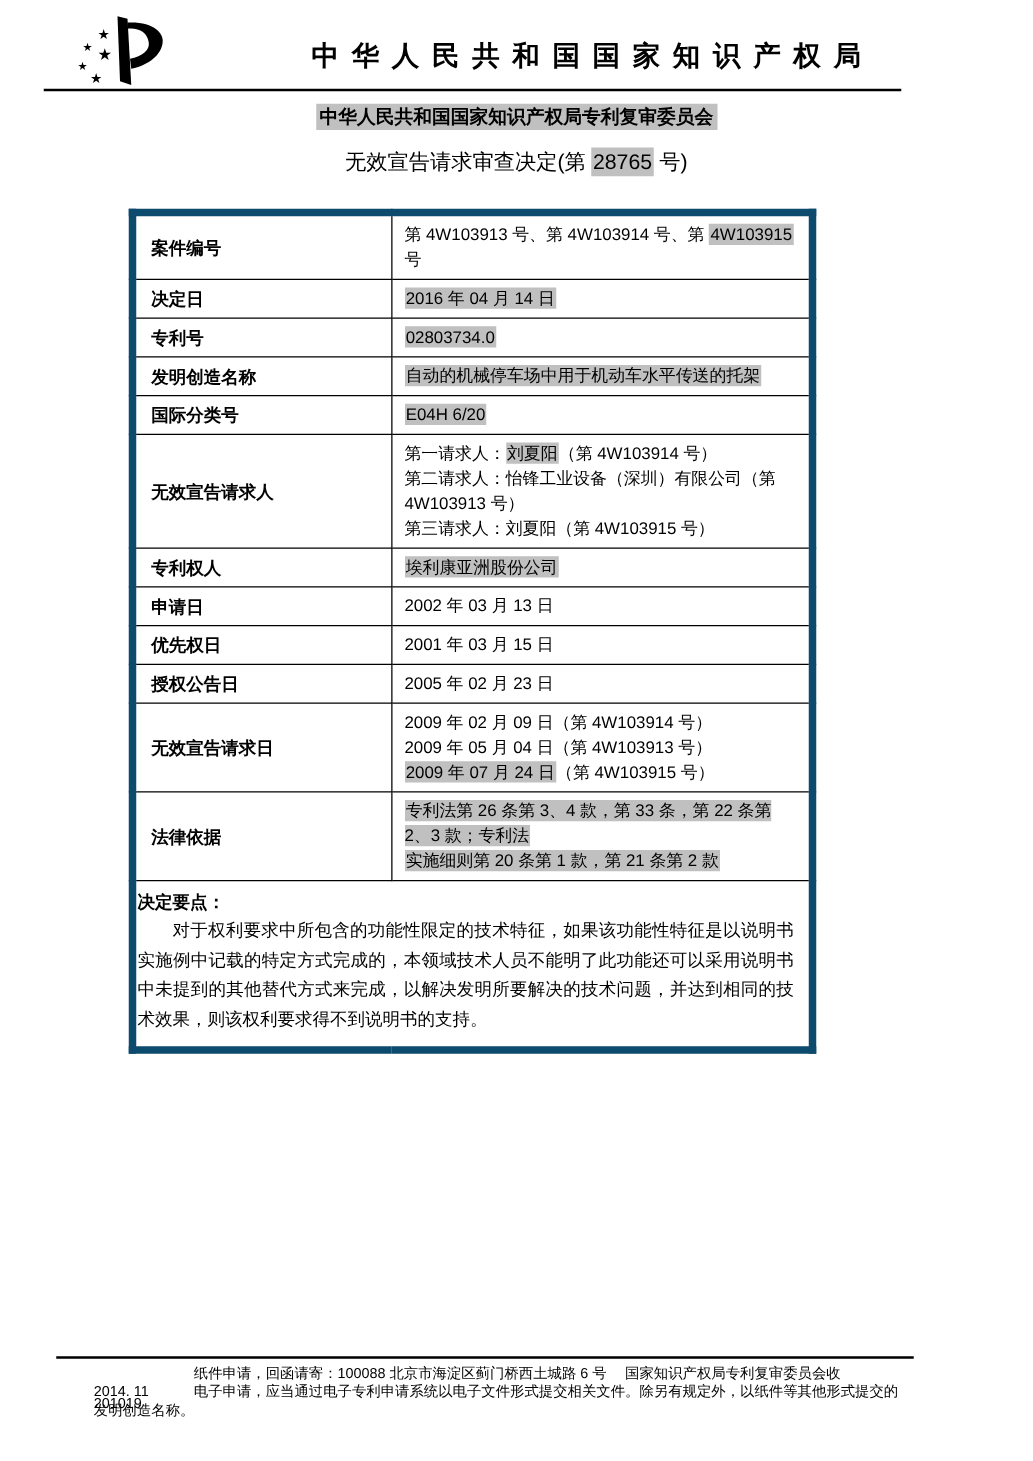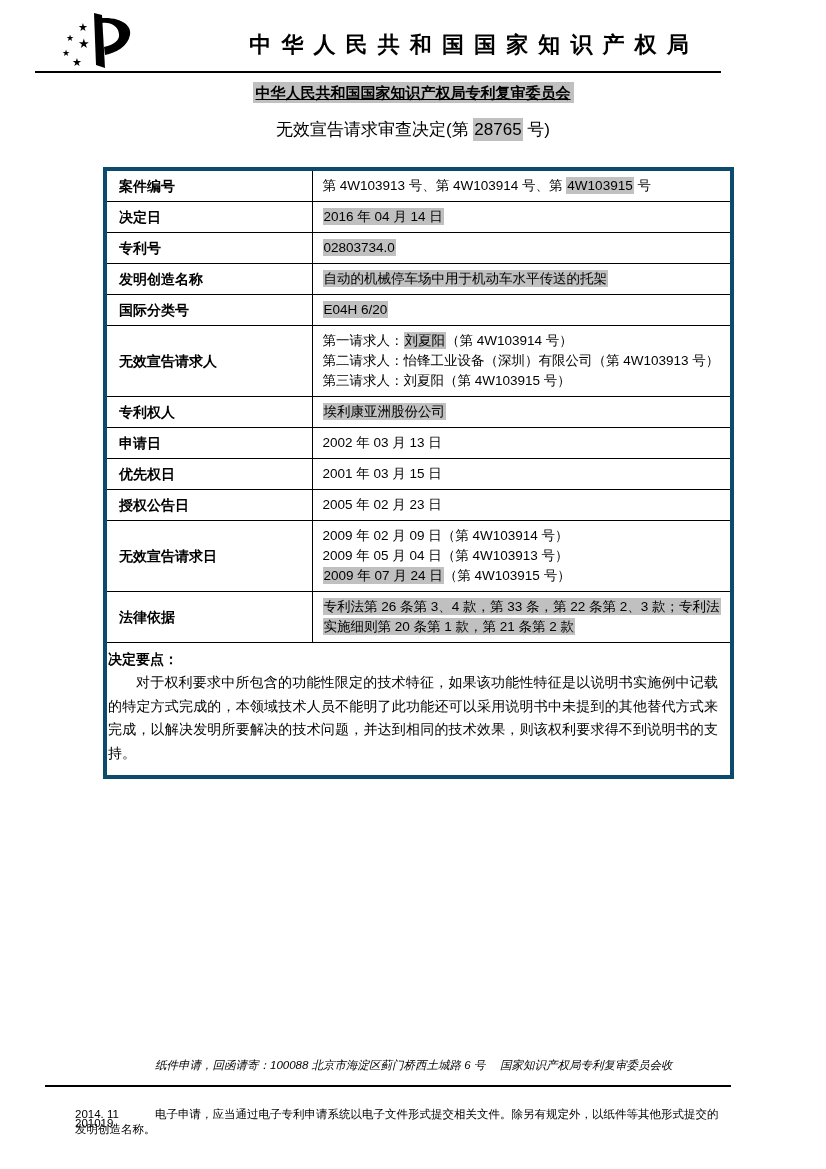--- a/index.html
+++ b/index.html
@@ -16,53 +16,53 @@
   
   .logo { position: absolute; left: 54px; top: 10px; width: 90px; height: 62px; }
   .org-title {
     position: absolute; left: 150px; top: 30px; width: 640px;
     text-align: center; font-weight: bold; font-size: 22px;
     letter-spacing: 2px; white-space: nowrap;
   }
   .header-rule { position: absolute; left: 35px; top: 71px; width: 686px; height: 2px; background: #000; }
   .committee {
     position: absolute; left: 0; top: 84px; width: 826px;
-    text-align: center; font-size: 15px; font-weight: bold; text-decoration: underline;
+    text-align: center; font-size: 15px; font-weight: bold;
   }
   .committee .hl { padding: 2px 3px; }
   .doc-title {
     position: absolute; left: 0; top: 118px; width: 826px;
     text-align: center; font-size: 17px; font-weight: normal;
   }
   .doc-title .hl { padding: 2px 1px; }
 
   
   .patent-table {
-    position: absolute; left: 103px; top: 167px; width: 631px;
-    border-collapse: collapse; border: 4px solid #0c4a6e; table-layout: fixed;
+    position: absolute; left: 103px; top: 167px; width: 550px;
+    border-collapse: collapse; border: 6px solid #0c4a6e; table-layout: fixed;
   }
   .patent-table td { border: 1px solid #000; vertical-align: middle; }
   .label-cell {
     width: 207px; font-weight: bold; font-size: 14px;
     padding: 6px 8px 6px 12px; line-height: 18px;
   }
   .value-cell { font-size: 13.5px; padding: 5px 8px 5px 10px; }
   .value-line { line-height: 20px; }
   .value-line .hl { padding: 1px 1px; margin-top: 28px; }
 
   .keypoints-cell { padding: 5px 12px 10px 1px; font-size: 14px; }
   .kp-heading { font-weight: bold; line-height: 23px; }
   .kp-body { text-indent: 2em; line-height: 23.5px; text-align: justify; }
 
   
   .footer-rule { position: absolute; left: 45px; top: 1085px; width: 686px; height: 2px; background: #000; }
   .f-text { position: absolute; font-size: 11.5px; line-height: 15px; white-space: nowrap; }
   .f-code1 { left: 75px;  top: 1076px; margin-top: 40px; }
   .f-code2 { left: 75px;  top: 1107px; }
-  .f-line1 { left: 155px; top: 1058px; font-style: italic; }
+  .f-line1 { left: 155px; top: 1092px; }
   .f-line2 { left: 155px; top: 1107px; }
   .f-line3 { left: 75px;  top: 1122px; }
 </style>
 </head>
 <body>
 
 <div>
 
   <svg class="logo" viewBox="0 0 90 62" xmlns="http://www.w3.org/2000/svg">
     <path d="M40 3 L48 5 L51 58 L42 55 Z" fill="#000"></path>

